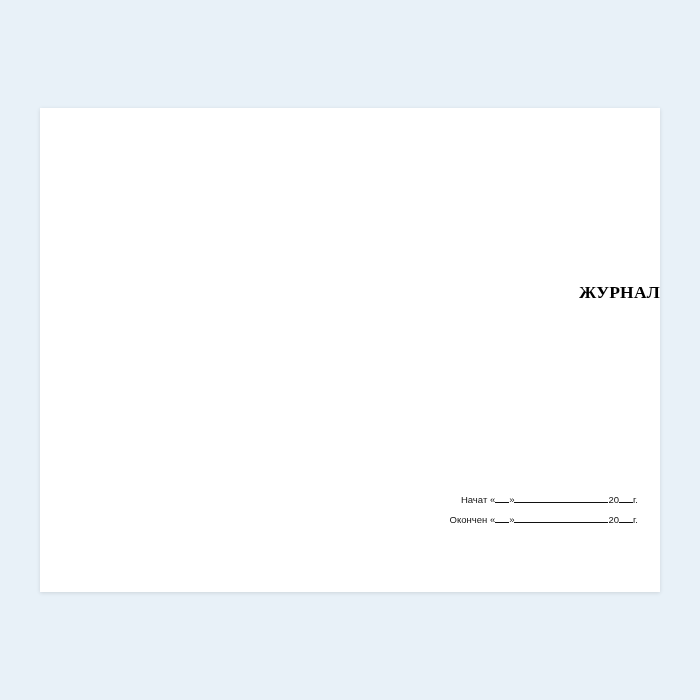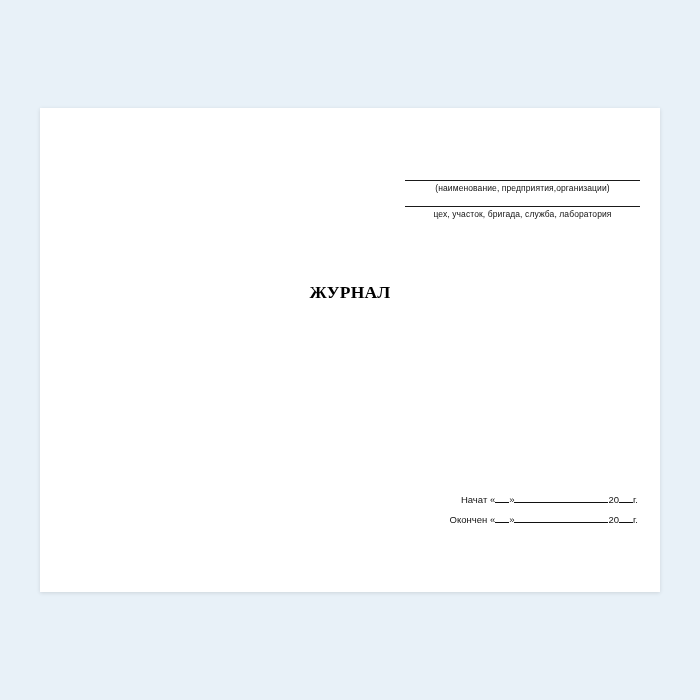--- a/index.html
+++ b/index.html
@@ -50,21 +50,21 @@
     letter-spacing: 0.1px;
   }
   .gap-line {
     margin-top: 12px;
   }
   .title-block {
     position: absolute;
     left: 0;
     right: 0;
     top: 172px;
-    text-align: center;
+    text-align: right;
     color: #000;
   }
   .title-line {
     font-family: "Liberation Serif", serif;
     font-weight: bold;
     font-size: 17.5px;
     letter-spacing: 0.2px;
     line-height: 1.45;
   }
   .title-line.wide {
@@ -97,26 +97,20 @@
     width: 94px;
   }
 </style>
 </head>
 <body>
 
 <div class="page-wrap">
 
   <div class="sheet">
 
-    <div class="org-block">
-      <div class="rule"></div>
-      <div class="caption">(наименование, предприятия,организации)</div>
-      <div class="rule gap-line"></div>
-      <div class="caption">цех, участок, бригада, служба, лаборатория</div>
-    </div>
 
     <div class="title-block">
       <div class="title-line">ЖУРНАЛ</div>
     </div>
 
     <div class="footer-block">
       <div class="footer-row">
         <span>Начат «</span><span class="dash short"></span><span>»</span><span class="dash long"></span><span>20</span><span class="dash short"></span><span>г.</span>
       </div>
       <div class="footer-row">

